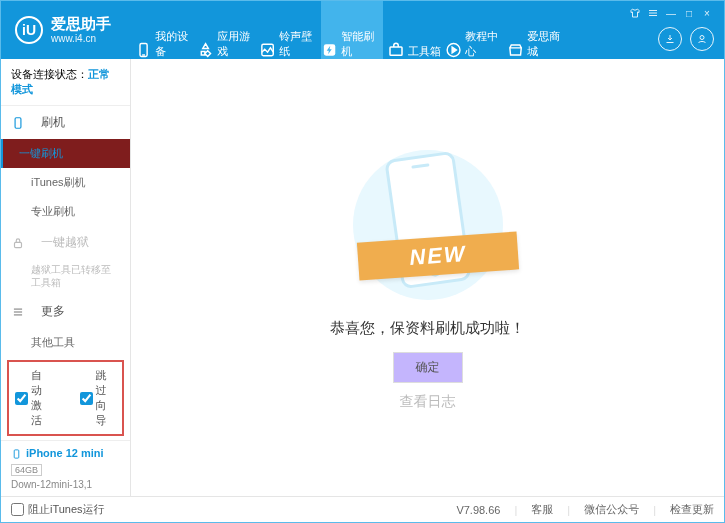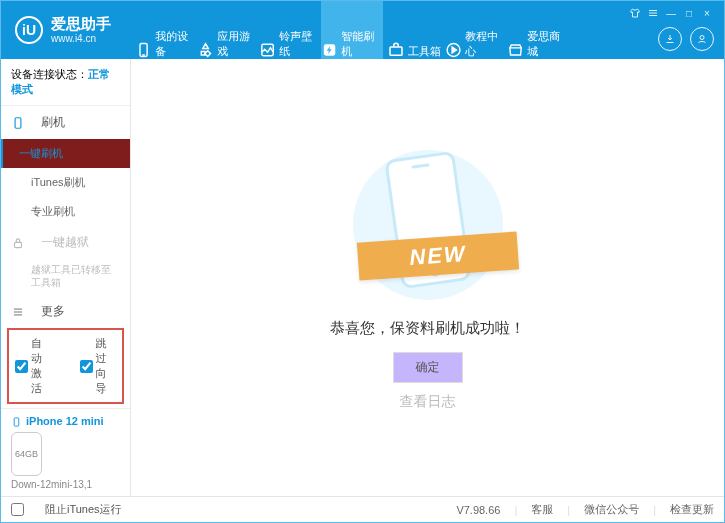--- a/index.html
+++ b/index.html
@@ -28,35 +28,35 @@
 .sec-hdr { display: flex; align-items: center; gap: 16px; padding: 8px 10px; color: #555; font-size: 12px; }
 .sec-hdr .ico { width: 14px; height: 14px; color: #999; }
 .side-item { padding: 7px 10px 7px 30px; color: #666; cursor: pointer; font-size: 11px; }
 .side-item.active { background: #7f1d1d; color: #1296db; border-left: 2px solid #1296db; padding-left: 16px; }
 .side-note { font-size: 10px; color: #bbb; padding: 4px 10px 6px 30px; line-height: 1.3; }
 .highlight-box { border: 2px solid #d9534f; margin: 4px 6px; padding: 6px 6px; display: flex; gap: 28px; font-size: 11px; }
 .cb { display: flex; align-items: center; gap: 3px; color: #555; cursor: pointer; }
 .cb input { accent-color: #1296db; }
 .device-block { padding: 6px 10px; font-size: 11px; border-top: 1px solid #eee; }
 .device-name { color: #1296db; font-weight: bold; display: flex; align-items: flex-start; gap: 4px; }
-.device-cap { display: inline-block; border: 1px solid #ccc; border-radius: 6px; font-size: 9px; padding: 16px 3px; color: #888; margin: 3px 0; }
+.device-cap { display: inline-block; border: 1px solid #ccc; border-radius: 0; font-size: 9px; padding: 0 3px; color: #888; margin: 3px 0; }
 .device-sub { color: #888; font-size: 10px; }
 .content { flex: 1; display: flex; flex-direction: column; align-items: center; justify-content: center; position: relative; }
 .illus { width: 160px; height: 160px; position: relative; }
 .circle-bg { width: 150px; height: 150px; background: #e8f8fe; border-radius: 50%; position: absolute; top: 5px; left: 5px; }
 .phone { position: absolute; top: 10px; left: 45px; width: 70px; height: 130px; background: #fff; border: 3px solid #c8eaf8; border-radius: 10px; transform: rotate(-8deg); }
 .phone::before { content: ''; position: absolute; top: 6px; left: 50%; transform: translateX(-50%); width: 18px; height: 3px; background: #c8eaf8; border-radius: 2px; }
 .phone::after { content: ''; position: absolute; bottom: 5px; left: 50%; transform: translateX(-50%); width: 10px; height: 10px; border: 2px solid #c8eaf8; border-radius: 50%; }
 .ribbon { position: absolute; bottom: 30px; left: 10px; right: -10px; background: #f0ad4e; color: #fff; font-weight: 900; font-style: italic; font-size: 22px; text-align: center; padding: 6px 0; letter-spacing: 2px; transform: rotate(-4deg); box-shadow: 0 2px 4px rgba(0,0,0,.1); }
 .ribbon::before, .ribbon::after { content: ''; position: absolute; top: 0; width: 0; height: 0; border: 18px solid transparent; }
 .success-msg { margin-top: 14px; font-size: 15px; color: #333; }
 .ok-btn { margin-top: 14px; border: 1px solid #ddd; background: #c4b5fd; padding: 6px 22px; cursor: pointer; font-size: 12px; color: #555; }
 .log-link { margin-top: 10px; font-size: 14px; color: #bbb; cursor: pointer; }
 .footer { height: 26px; border-top: 1px solid #e5e5e5; display: flex; align-items: center; padding: 0 10px; font-size: 11px; color: #666; }
-.footer .left { display: flex; align-items: center; gap: 21px; }
+.footer .left { display: flex; align-items: center; gap: 4px; }
 .footer .spacer { flex: 1; }
 .footer .fitem { margin-left: 14px; cursor: pointer; }
 .footer .sep { margin-left: 14px; color: #ddd; }
 svg { display: block; }
 </style>
 </head>
 <body>
 
 <div class="app">
 

